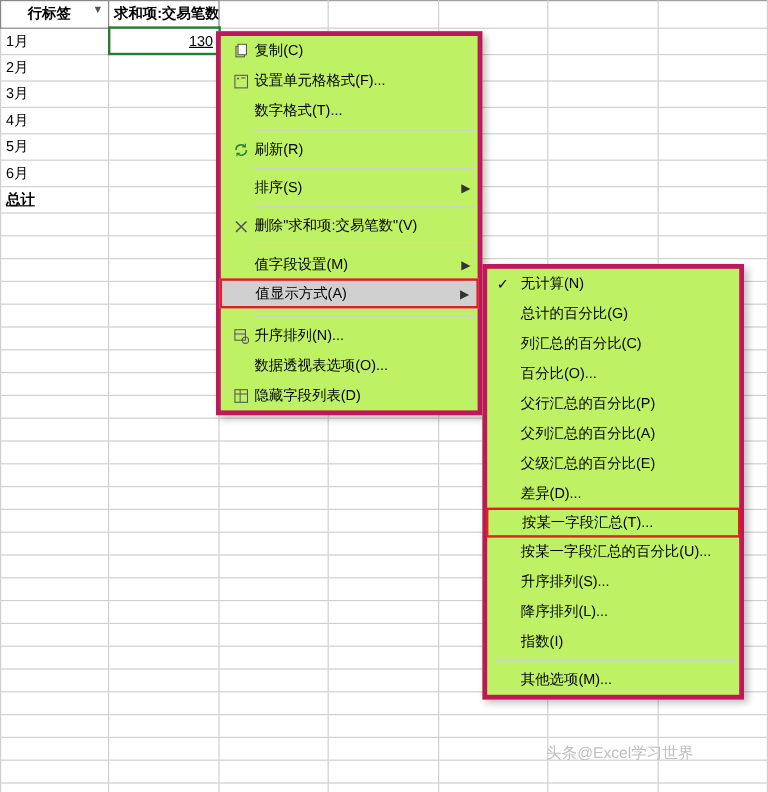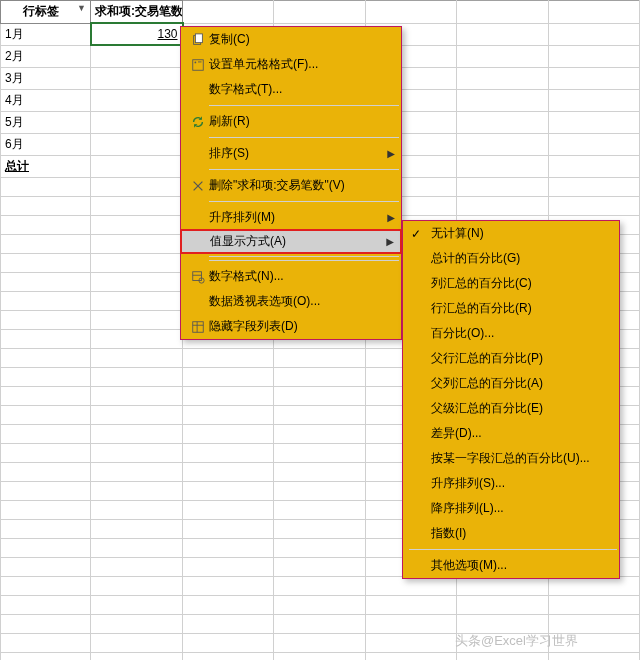--- a/index.html
+++ b/index.html
@@ -7,31 +7,31 @@
   table.grid { border-collapse: collapse; width: 640px; table-layout: fixed; }
   table.grid td { border:1px solid #d0d0d0; height:19px; padding:2px 4px; background:#fff; white-space:nowrap; overflow:hidden; }
   table.grid tr:first-child td { border-top:1px solid #a0a0a0; }
   table.grid td.colA { width:90px; }
   table.grid td.colB { width:92px; }
   td.hdr { background:#f0f0f0; font-weight:bold; text-align:center; border:1px solid #888 !important;margin-top:28px; }
   td.hdr .dd { float:right; font-size:9px; color:#555; }
   td.active { background:#d8e6d0; border:2px solid #2a7a34 !important; text-align:right; }
   td.num { text-align:right;text-decoration:underline; }
   td.bold { font-weight:bold;text-decoration:underline; }
-  .menu { position:absolute; background:#eab308; border:1px solid #be185d; box-shadow:3px 3px 6px rgba(0,0,0,0.25); }
+  .menu { position:absolute; background:#bef264; border:4px solid #be185d; box-shadow:3px 3px 6px rgba(0,0,0,0.25); }
   .menu .item { display:flex; align-items:center; height:25px; padding:0 22px 0 6px; cursor:default; position:relative; }
   .menu .ico { width:22px; display:flex; justify-content:center; align-items:center; color:#555; }
   .menu .ico svg { width:14px; height:14px; }
   .menu .lbl { flex:1; white-space:nowrap; }
   .menu .arrow { position:absolute; right:6px; font-size:10px; color:#333; }
   .menu .sep { height:1px; background:#d0d0d0; margin:3px 2px 3px 28px; }
   .menu .hl { border:2px solid #e02020; margin:-1px; }
   .submenu .item { padding-left:28px; }
   .submenu .chk { position:absolute; left:8px; }
-  .watermark { position:absolute; right:62px; bottom:10px; color:#bfbfbf; font-size:13px; pointer-events:none; }
+  .watermark { position:absolute; right:62px; bottom:23px; color:#bfbfbf; font-size:13px; pointer-events:none; }
 </style>
 </head>
 <body>
 
 <table class="grid">
   <colgroup>
       <col style="width:90px">
       <col style="width:92px">
       <col>
       <col>
@@ -395,39 +395,39 @@
         <svg viewBox="0 0 16 16">
           <line x1="3" y1="3" x2="13" y2="13" stroke="#555" stroke-width="1.5"></line>
           <line x1="13" y1="3" x2="3" y2="13" stroke="#555" stroke-width="1.5"></line>
         </svg>
       </span>
     <span class="lbl">删除"求和项:交易笔数"(V)</span>
   </div>
   <div class="sep"></div>
   <div class="item">
     <span class="ico"></span>
-      <span class="lbl">升序排列(M)</span>
+      <span class="lbl">值字段设置(M)</span>
       <span class="arrow">▶</span>
   </div>
   <div class="item hl" style="background:#d0d0d0;">
     <span class="ico"></span>
       <span class="lbl">值显示方式(A)</span>
       <span class="arrow">▶</span>
   </div>
   <div class="sep"></div>
   <div class="sep"></div>
   <div class="item">
     <span class="ico">
         <svg viewBox="0 0 16 16">
           <rect x="2" y="2" width="10" height="10" fill="none" stroke="#555"></rect>
           <line x1="2" y1="6" x2="12" y2="6" stroke="#555"></line>
           <circle cx="12" cy="12" r="3" fill="none" stroke="#555"></circle>
         </svg>
       </span>
-    <span class="lbl">数字格式(N)...</span>
+    <span class="lbl">升序排列(N)...</span>
   </div>
   <div class="item">
     <span class="ico"></span>
       <span class="lbl">数据透视表选项(O)...</span>
   </div>
   <div class="item">
     <span class="ico">
         <svg viewBox="0 0 16 16">
           <rect x="2" y="2" width="12" height="12" fill="none" stroke="#555"></rect>
           <line x1="2" y1="6" x2="14" y2="6" stroke="#555"></line>
@@ -443,36 +443,36 @@
       <span class="chk">✓</span>
       <span class="lbl">无计算(N)</span>
     </div>
   <div class="item">
       <span class="lbl">总计的百分比(G)</span>
     </div>
   <div class="item">
       <span class="lbl">列汇总的百分比(C)</span>
     </div>
   <div class="item">
-      <span class="lbl">行汇总的百分比(R)</span>
-    </div>
-  <div class="item">
       <span class="lbl">百分比(O)...</span>
     </div>
   <div class="item">
       <span class="lbl">父行汇总的百分比(P)</span>
     </div>
   <div class="item">
       <span class="lbl">父列汇总的百分比(A)</span>
     </div>
   <div class="item">
       <span class="lbl">父级汇总的百分比(E)</span>
     </div>
   <div class="item">
       <span class="lbl">差异(D)...</span>
+    </div>
+  <div class="item hl">
+      <span class="lbl">按某一字段汇总(T)...</span>
     </div>
   <div class="item">
       <span class="lbl">按某一字段汇总的百分比(U)...</span>
     </div>
   <div class="item">
       <span class="lbl">升序排列(S)...</span>
     </div>
   <div class="item">
       <span class="lbl">降序排列(L)...</span>
     </div>

